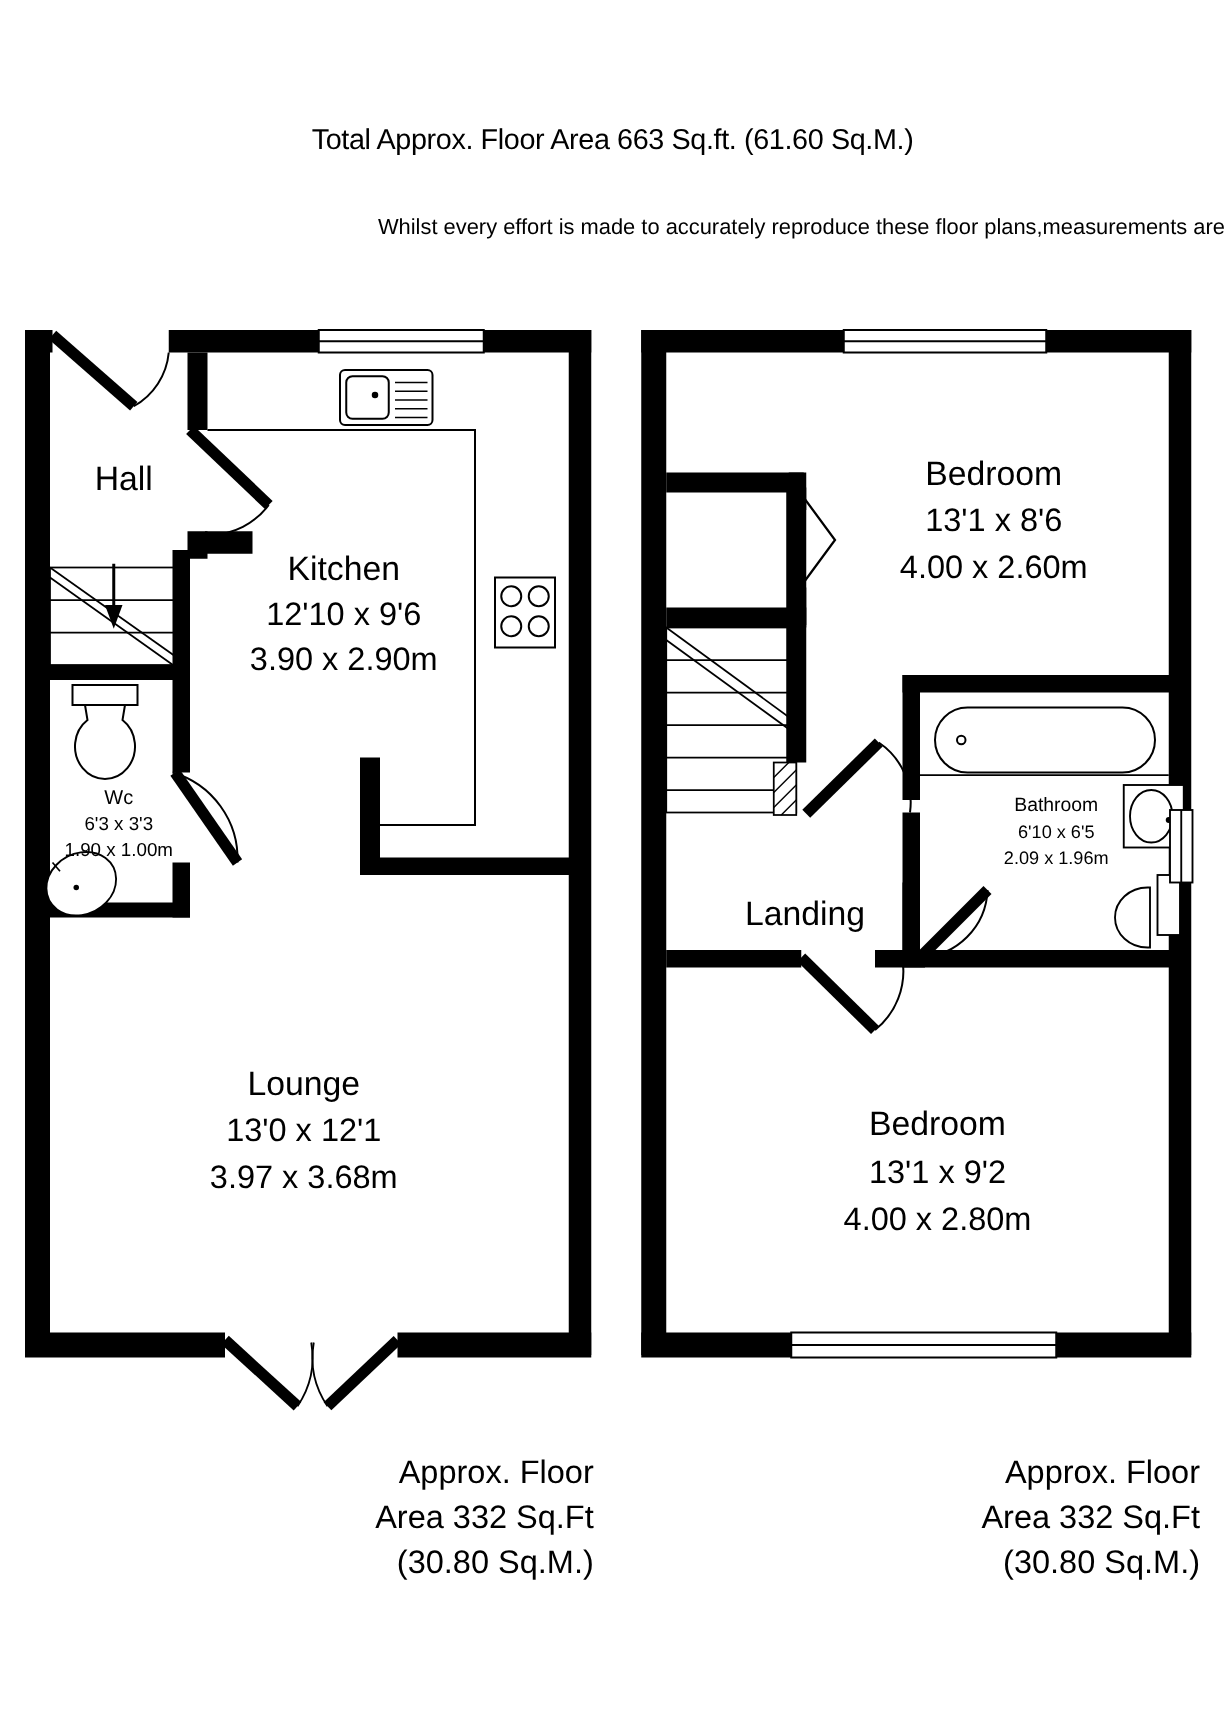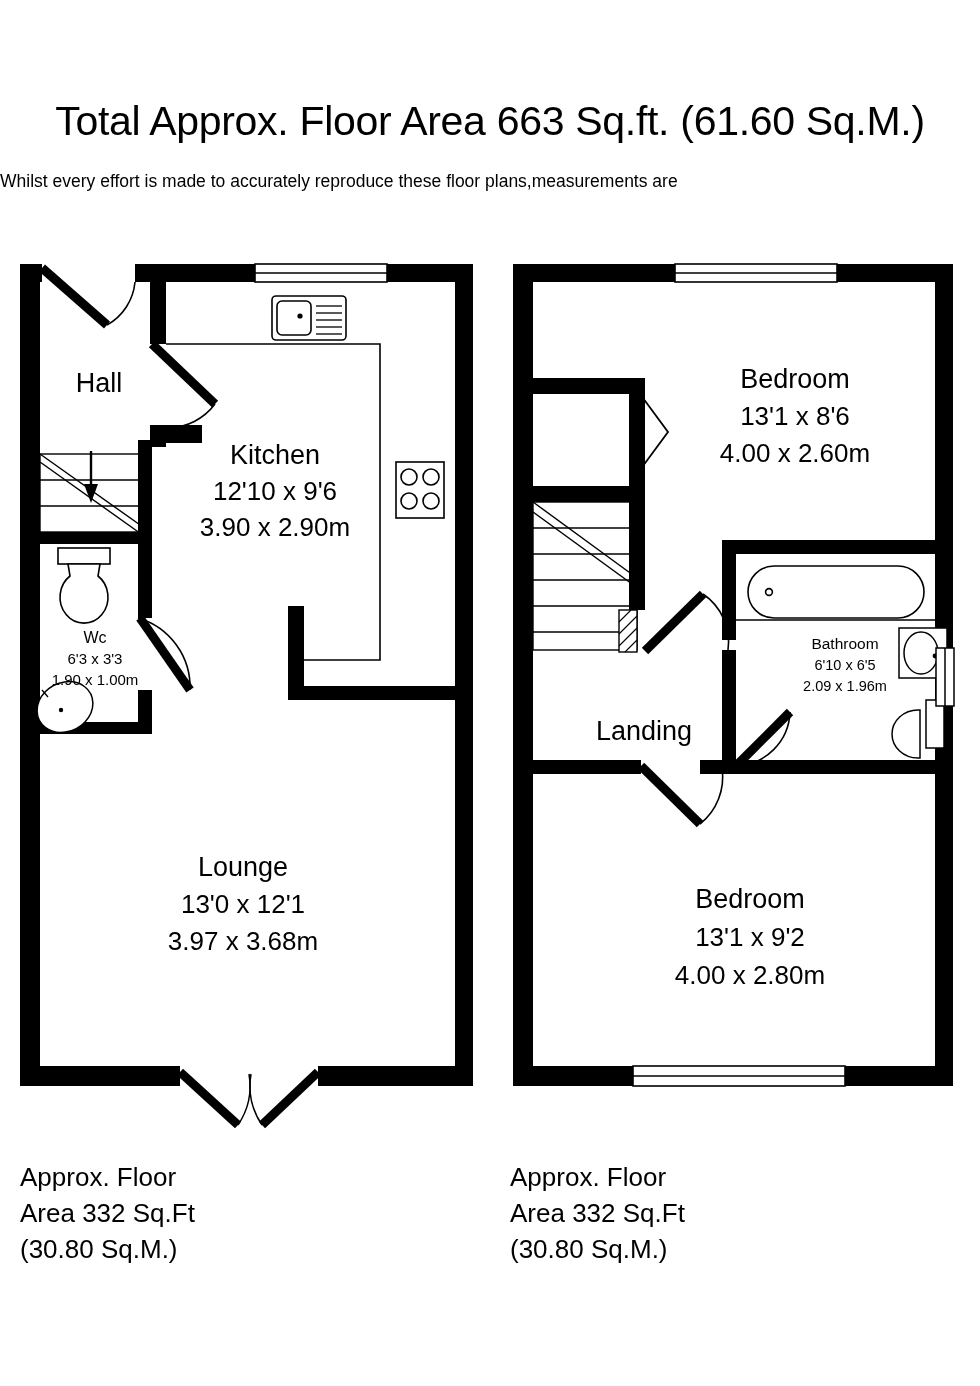--- a/index.html
+++ b/index.html
@@ -20,45 +20,45 @@
     position: relative;
     width: 980px;
     height: 1386px;
   }
   .title {
     position: absolute;
     top: 98px;
     left: 0;
     width: 980px;
     text-align: center;
-    font-size: 41px;
+    font-size: 23px;
     font-weight: 400;
     letter-spacing: -0.3px;
     white-space: nowrap;
   }
   .disclaimer {
     position: absolute;
     top: 168px;
     left: 0;
     width: 980px;
-    text-align: left;
+    text-align: right;
     font-size: 17.5px;
     line-height: 1.52;
     font-weight: 400;
   }
   .plan-svg {
     position: absolute;
     top: 0;
     left: 0;
   }
   .footer {
     position: absolute;
     font-size: 26px;
     line-height: 1.38;
-    text-align: left;
+    text-align: right;
     font-weight: 400;
     white-space: nowrap;
   }
   .footer-left {
     top: 1160px;
     left: 20px;
     width: 455px;
   }
   .footer-right {
     top: 1160px;

